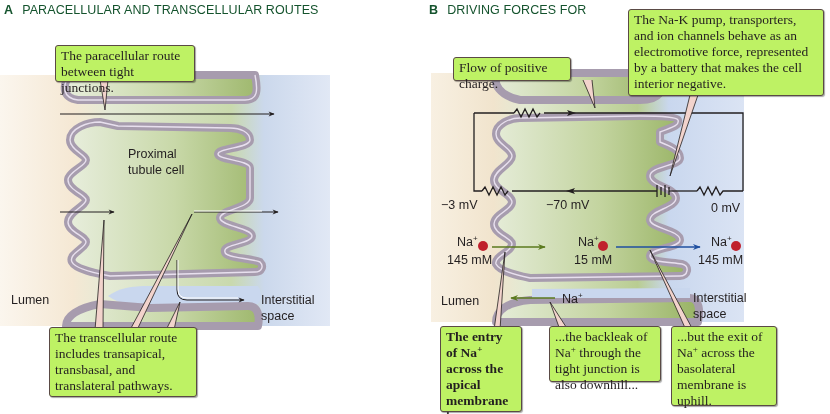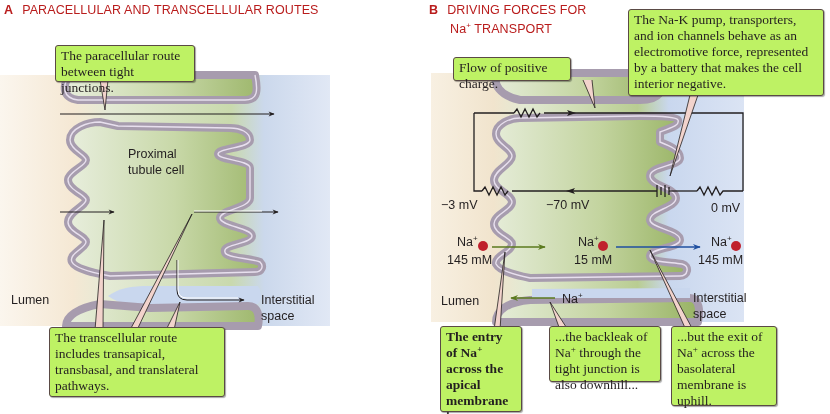--- a/index.html
+++ b/index.html
@@ -1,33 +1,32 @@
 <!DOCTYPE html>
 <html><head>
 <meta charset="utf-8">
 <style>
   html, body { margin: 0; padding: 0; background: #ffffff; }
   body { width: 830px; height: 414px; position: relative; overflow: hidden; font-family: "Liberation Sans", sans-serif; }
-  .panel-title { position: absolute; font-size: 12.5px; color: #b91c1c; line-height: 15px; letter-spacing: 0.1px; }
+  .panel-title { position: absolute; font-size: 12.5px; color: #14532d; line-height: 15px; letter-spacing: 0.1px; }
   .panel-title .letter { font-weight: bold; margin-right: 9px; }
   svg { position: absolute; left: 0; top: 0; }
   .lbl { font-family: "Liberation Sans", sans-serif; font-size: 12.5px; fill: #231f20; }
   .call { position: absolute; background: #bef264; border: 1px solid #5a4a45; border-radius: 3px; box-shadow: 1px 1px 1px rgba(0,0,0,0.35);
           font-family: "Liberation Serif", serif; font-size: 13.5px; line-height: 16px; color: #231f20; padding: 2px 5px 3px 5px; box-sizing: border-box; }
   .call sup { font-size: 9px; line-height: 0; }
 </style>
 </head>
 <body>
 
 <div class="panel-title" style="left:4px; top:3px;">
   <span class="letter">A</span><span>PARACELLULAR AND TRANSCELLULAR ROUTES</span>
 </div>
 <div class="panel-title" style="left:429px; top:3px;">
   <span class="letter">B</span><span>DRIVING FORCES FOR</span><br>
-  <span style="margin-left:21px;"><span>Na</span><sup style="font-size:8px">+</sup><span> TRANSPORT</span></span>
 </div>
 
 <svg width="830" height="414" viewBox="0 0 830 414">
   <defs>
     <linearGradient id="bgA" x1="0" x2="1" y1="0" y2="0">
       <stop offset="0" stop-color="#fbf6ee"></stop>
       <stop offset="0.22" stop-color="#f5e8d4"></stop>
       <stop offset="0.33" stop-color="#e4ead5"></stop>
       <stop offset="0.7" stop-color="#c9d9ad"></stop>
       <stop offset="0.8" stop-color="#cbd8ec"></stop>
@@ -158,21 +157,21 @@
     <text class="lbl" x="698" y="264">145 mM</text>
     <text class="lbl" x="562" y="303"><tspan>Na</tspan><tspan dy="-5" font-size="8">+</tspan></text>
 
     <text class="lbl" x="441" y="305">Lumen</text>
     <text class="lbl" x="693" y="302">Interstitial</text>
     <text class="lbl" x="693" y="318">space</text>
   </g>
 </svg>
 
 <div class="call" style="left:55px; top:45px; width:140px; height:37px;">The paracellular route between tight junctions.</div>
-<div class="call" style="left:49px; top:327px; width:176px; height:70px;">The transcellular route includes transapical, transbasal, and translateral pathways.</div>
+<div class="call" style="left:49px; top:327px; width:148px; height:70px;">The transcellular route includes transapical, transbasal, and translateral pathways.</div>
 
 <div class="call" style="left:453px; top:57px; width:118px; height:24px;">Flow of positive charge.</div>
 <div class="call" style="left:628px; top:9px; width:196px; height:87px;">The Na-K pump, transporters, and ion channels behave as an electromotive force, represented by a battery that makes the cell interior negative.</div>
 
 <div class="call" style="left:440px; top:326px; width:82px; height:86px;font-weight:bold;">
   <span>The entry of Na</span><sup>+</sup><span> across the apical membrane is downhill...</span>
 </div>
 <div class="call" style="left:549px; top:326px; width:112px; height:56px;">
   <span>...the backleak of Na</span><sup>+</sup><span> through the tight junction is also downhill...</span>
 </div>

